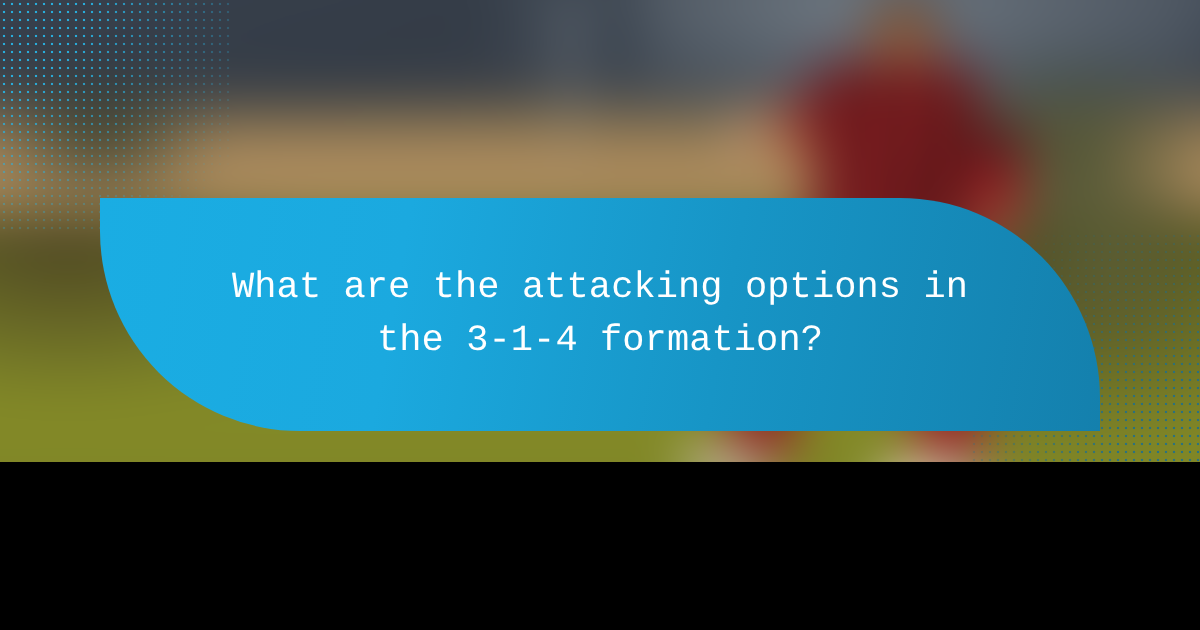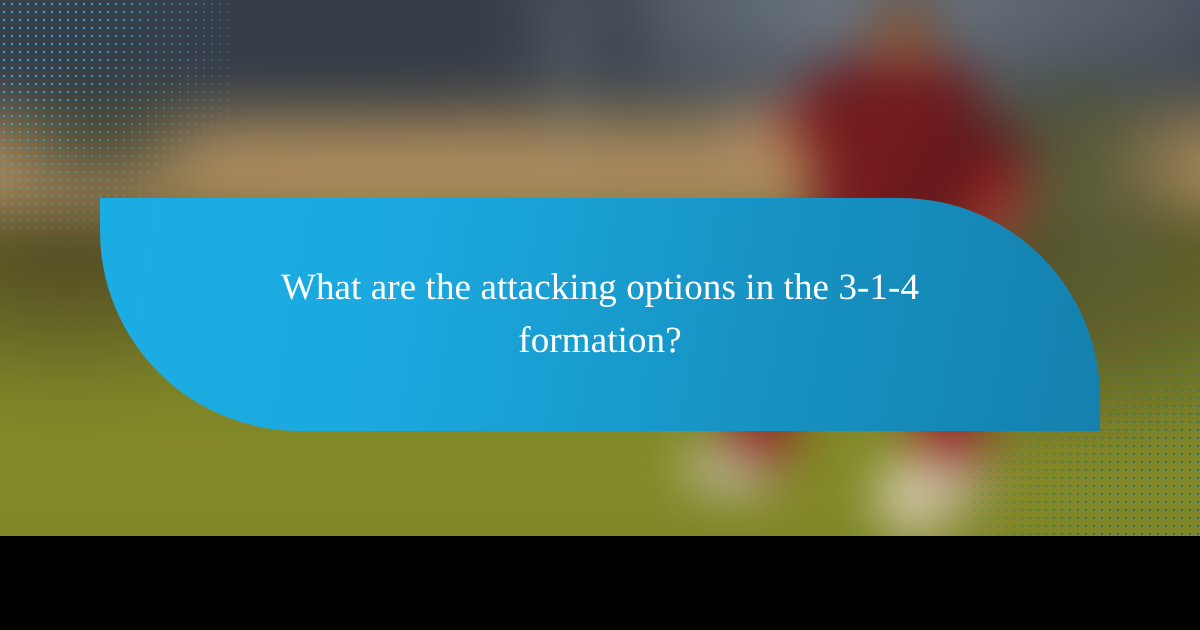--- a/index.html
+++ b/index.html
@@ -3,23 +3,23 @@
 <meta charset="utf-8">
 <style>
   html, body {
     margin: 0;
     padding: 0;
     background: #000;
   }
   #stage {
     position: relative;
     width: 1200px;
-    height: 536px;
+    height: 462px;
     overflow: hidden;
-    font-family: Liberation Serif, serif;
+    font-family: Liberation Mono, monospace;
   }
 
   
   .bg-photo {
     position: absolute;
     inset: 0;
     overflow: hidden;
   }
   .bg-layer {
     position: absolute;

